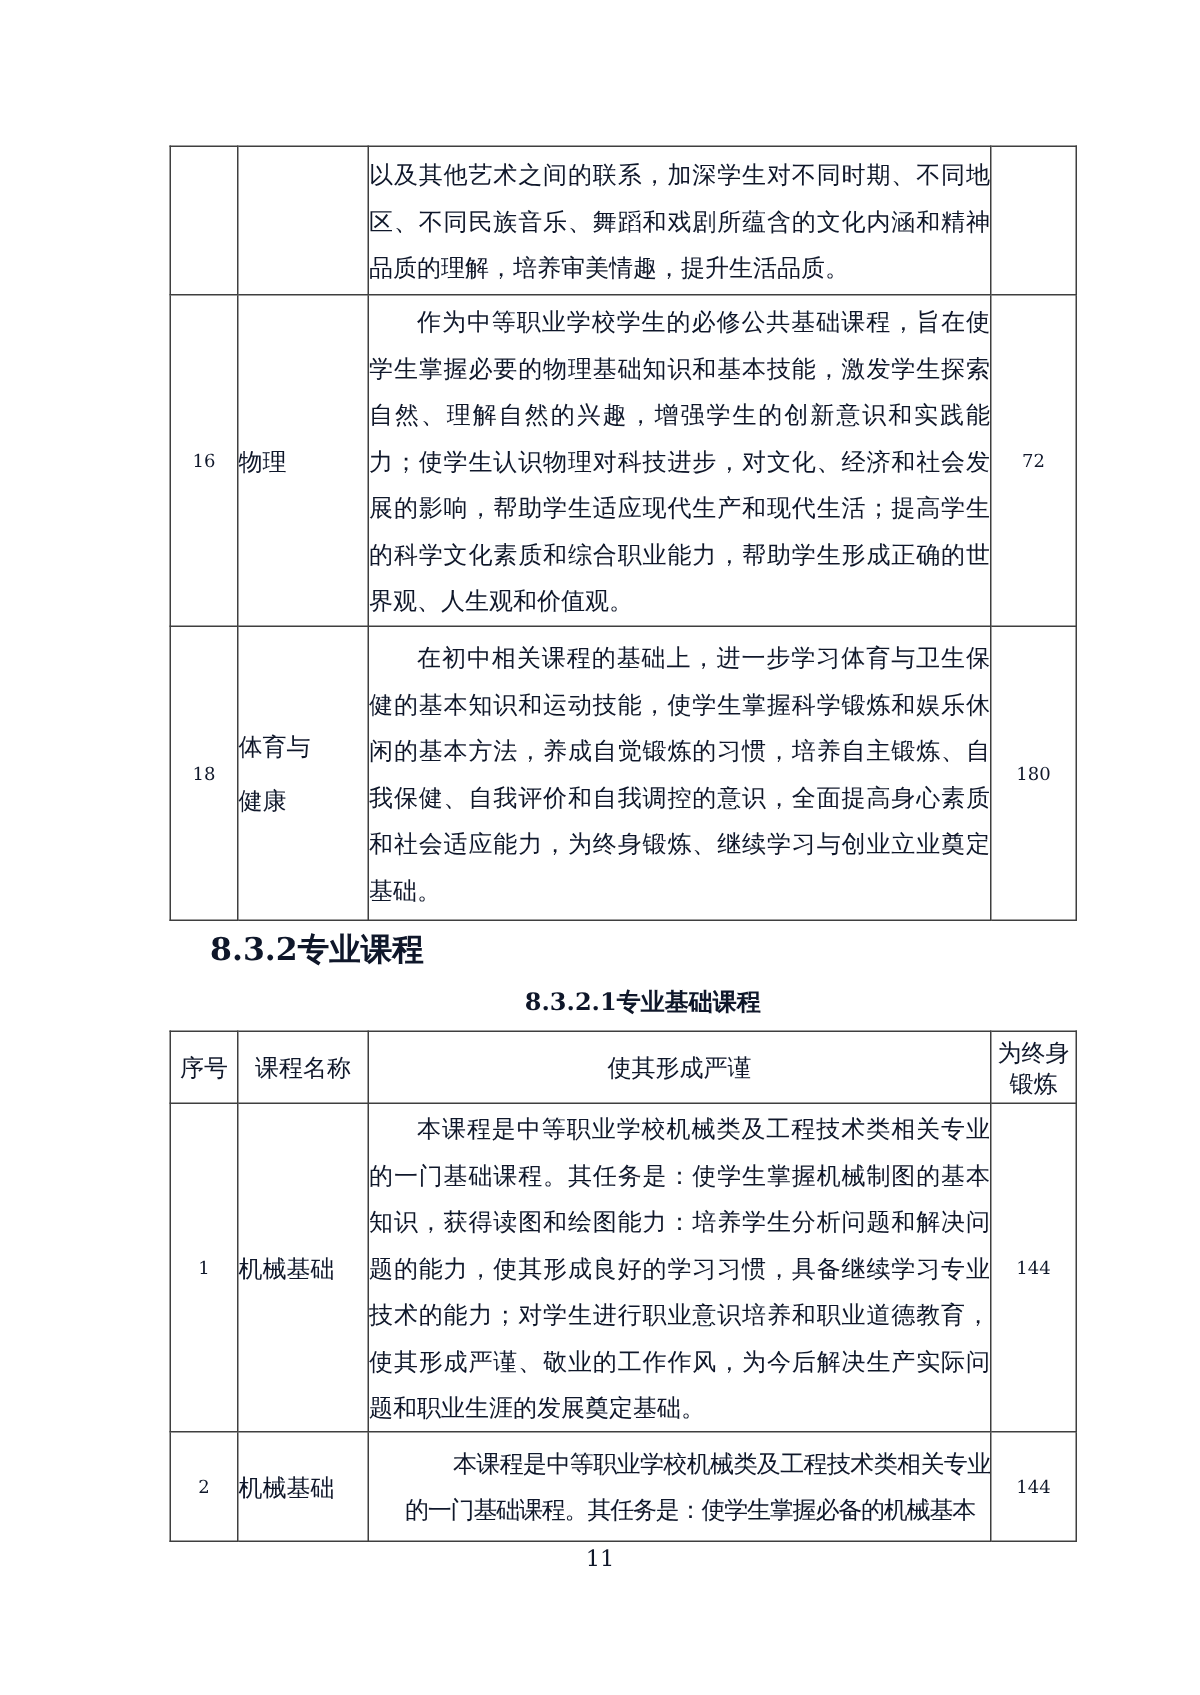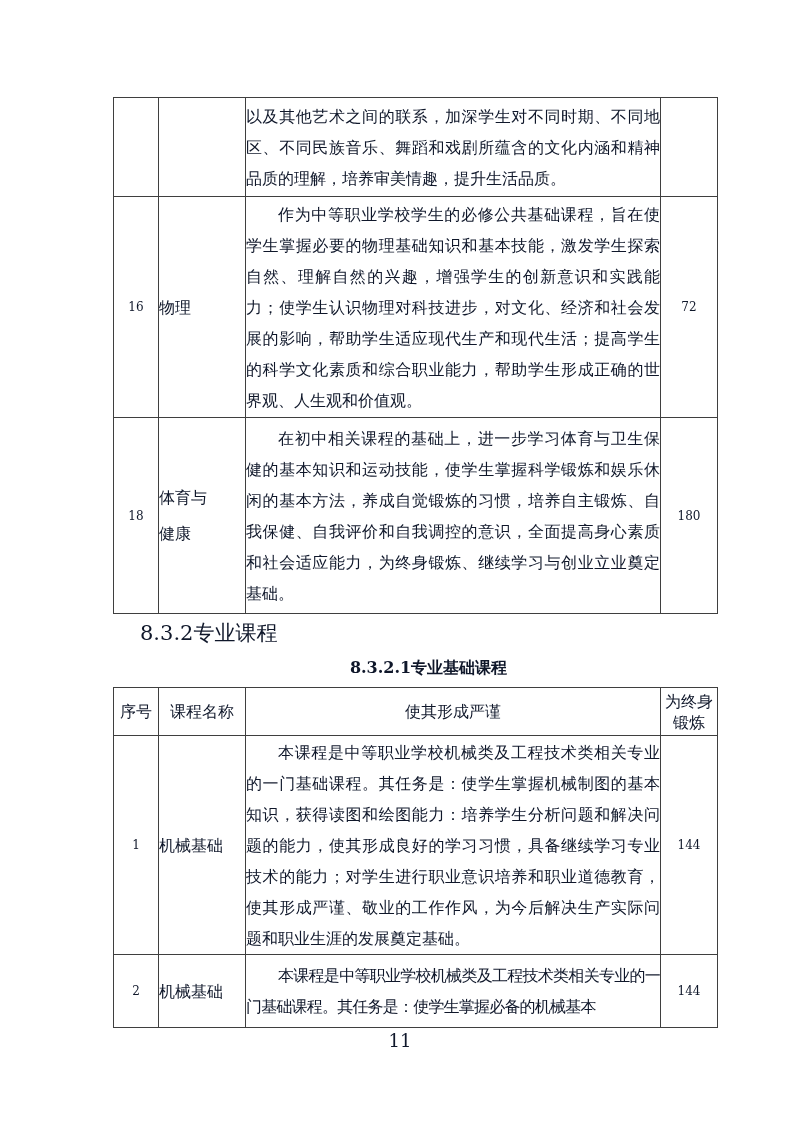--- a/index.html
+++ b/index.html
@@ -22,42 +22,42 @@
   .name-cell .narrow { display:inline-block; width:52px; line-height:36px; }
 
   .desc-cell { padding:0 11px; }
   .desc-cell p {
     margin:0; font-size:16px; line-height:31px;
     text-align:justify; text-justify:inter-ideograph;
     text-indent:2em;
   }
   .desc-cell p.noindent { text-indent:0; }
   .desc-cell p.tight { letter-spacing:-0.8px; }
-  .clip { max-height:66px; overflow:hidden; }
+  .clip { max-height:66px; overflow:hidden;margin-left:24px; }
 
   tr.h98  td { height:98px; }
   tr.h220 td { height:220px; }
   tr.h195 td { height:195px; }
   tr.h47  td { height:47px; }
   tr.h218 td { height:218px; }
   tr.h72  td { height:72px; }
 
   .th-cell { text-align:center; font-size:16px; line-height:21px; padding:2px 4px; }
 
   .heading-1 {
     margin:6px 0 0 27px;
-    font-size:21px; line-height:26px; font-weight:normal;
+    font-size:21px; line-height:26px; font-weight:bold;
   }
   .heading-2 {
     margin:12px 0 9px 21px;
     font-size:16px; line-height:20px; font-weight:bold;text-align:center;
   }
   .page-number {
     position:absolute; left:0; right:0; top:1030px;
-    text-align:center; font-size:18px;
+    text-align:center; font-size:15px;
   }
 </style>
 </head>
 <body>
 
 <div class="page">
   <div class="content">
 
     <table class="doc">
       <colgroup>

